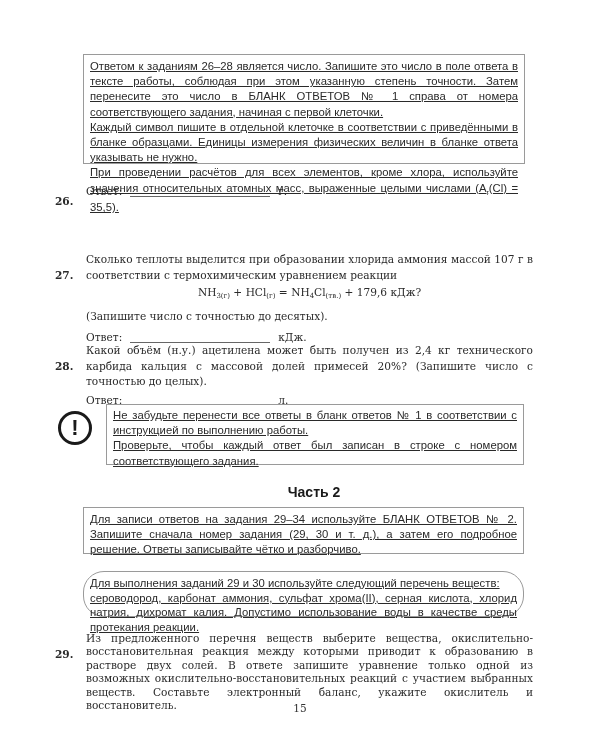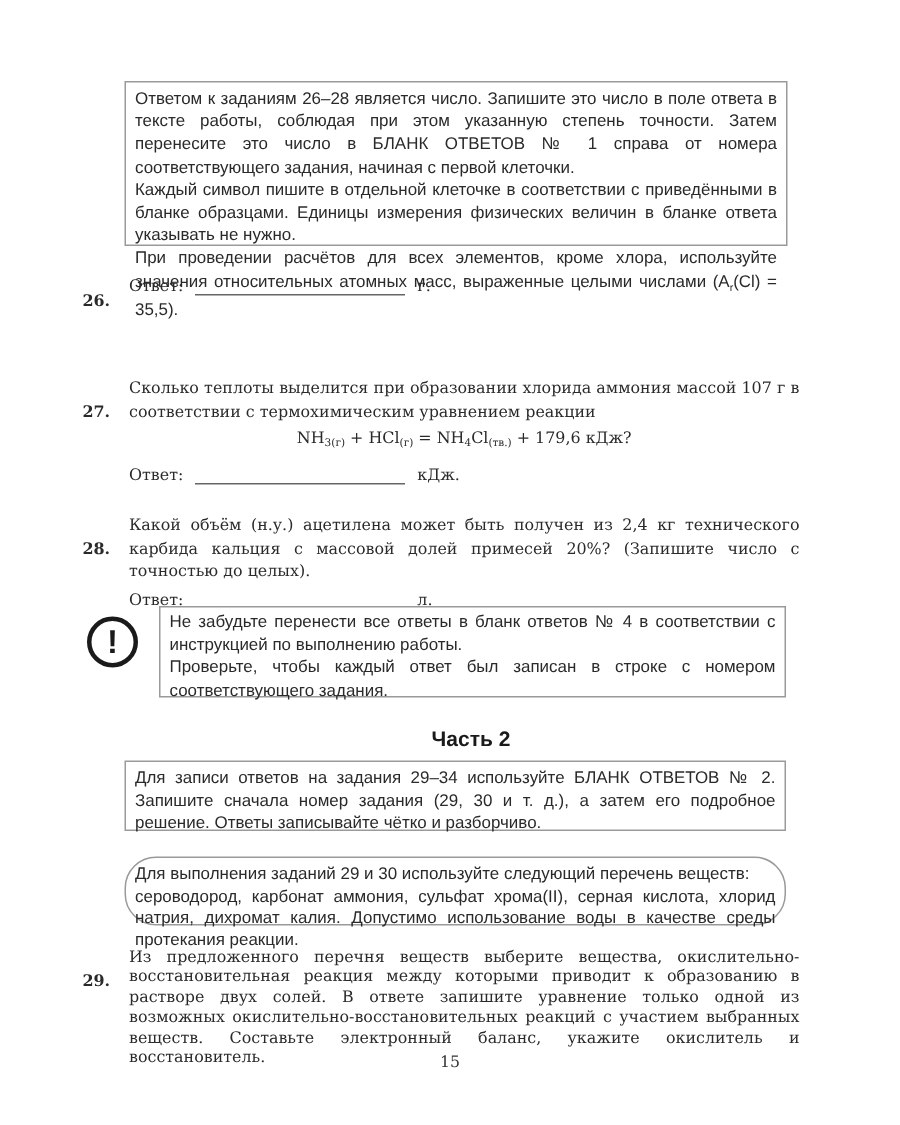--- a/index.html
+++ b/index.html
@@ -10,21 +10,21 @@
       position: absolute;
       border: 1px solid #9a9a9a;
       background: #fff;
       font-family: "Liberation Sans", "DejaVu Sans", sans-serif;
       font-size: 11.3px;
       line-height: 15.2px;
       color: #2a2a2a;
       padding: 4px 6px 4px 6px;
       text-align: justify;
     }
-    .box p { margin: 0; }
+    .box p { margin: 0; text-decoration: underline; }
 
     .task {
       position: absolute;
       left: 55px;
       width: 478px;
       font-family: "DejaVu Serif", "Liberation Serif", serif;
       font-size: 10.6px;
       line-height: 15.6px;
       color: #2a2a2a;
     }
@@ -118,40 +118,41 @@
     <span>г.</span>
   </div>
 </div>
 
 <div class="task" style="top:252px;">
   <span class="num">27.</span>
   <div class="body">Сколько теплоты выделится при образовании хлорида аммония массой 107 г в соответствии с термохимическим уравнением реакции</div>
   <div class="equation">
     <span>NH</span><sub>3(г)</sub><span> + </span><span>HCl</span><sub>(г)</sub><span> = </span><span>NH</span><sub>4</sub><span>Cl</span><sub>(тв.)</sub><span> + 179,6 кДж?</span>
   </div>
+  <div class="body">(Запишите число с точностью до десятых).</div>
   <div class="answer">
     <span>Ответ:</span>
     <span class="line"></span>
     <span>кДж.</span>
   </div>
 </div>
 
 <div class="task" style="top:343px;">
   <span class="num">28.</span>
   <div class="body">Какой объём (н.у.) ацетилена может быть получен из 2,4 кг технического карбида кальция с массовой долей примесей 20%? (Запишите число с точностью до целых).</div>
   <div class="answer" style="margin-top:3px;">
     <span>Ответ:</span>
     <span class="line"></span>
     <span>л.</span>
   </div>
 </div>
 
 <div class="warn-icon">!</div>
 <div class="box" style="left:106px; top:404px; width:418px; height:61px; padding-top:3px;">
-  <p>Не забудьте перенести все ответы в бланк ответов № 4 в соответствии с инструкцией по выполнению работы.</p>
+  <p>Не забудьте перенести все ответы в бланк ответов № 1 в соответствии с инструкцией по выполнению работы.</p>
   <p>Проверьте, чтобы каждый ответ был записан в строке с номером соответствующего задания.</p>
 </div>
 
 <div class="part-title">Часть 2</div>
 
 <div class="box" style="left:83px; top:507px; width:441px; height:47px;">
   <p>Для записи ответов на задания 29–34 используйте БЛАНК ОТВЕТОВ № 2. Запишите сначала номер задания (29, 30 и т. д.), а затем его подробное решение. Ответы записывайте чётко и разборчиво.</p>
 </div>
 
 <div class="box" style="left:83px; top:571px; width:441px; height:46px; line-height:14.5px;border-radius:21px;">

